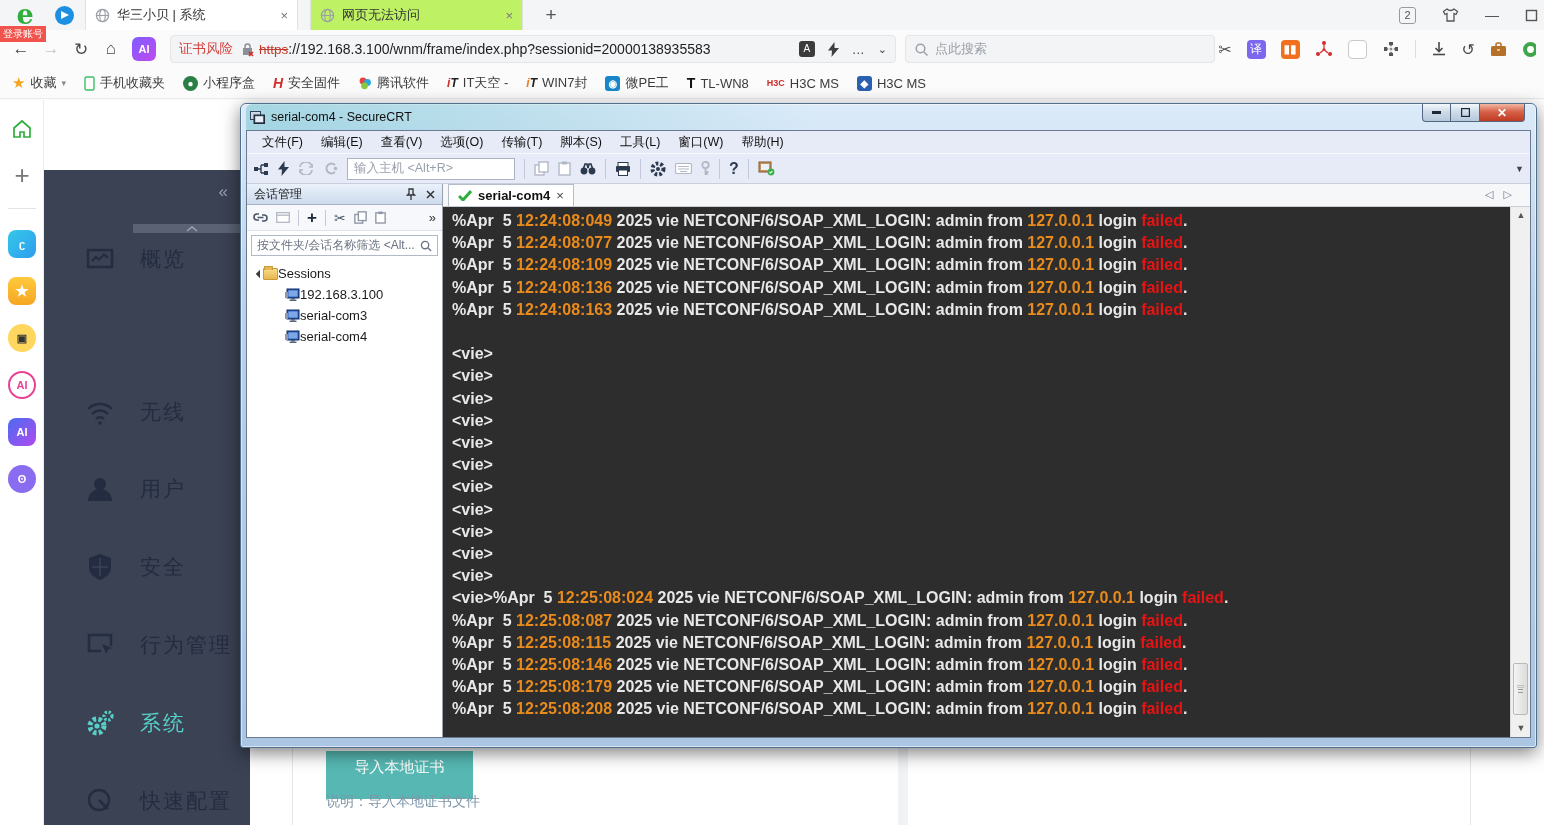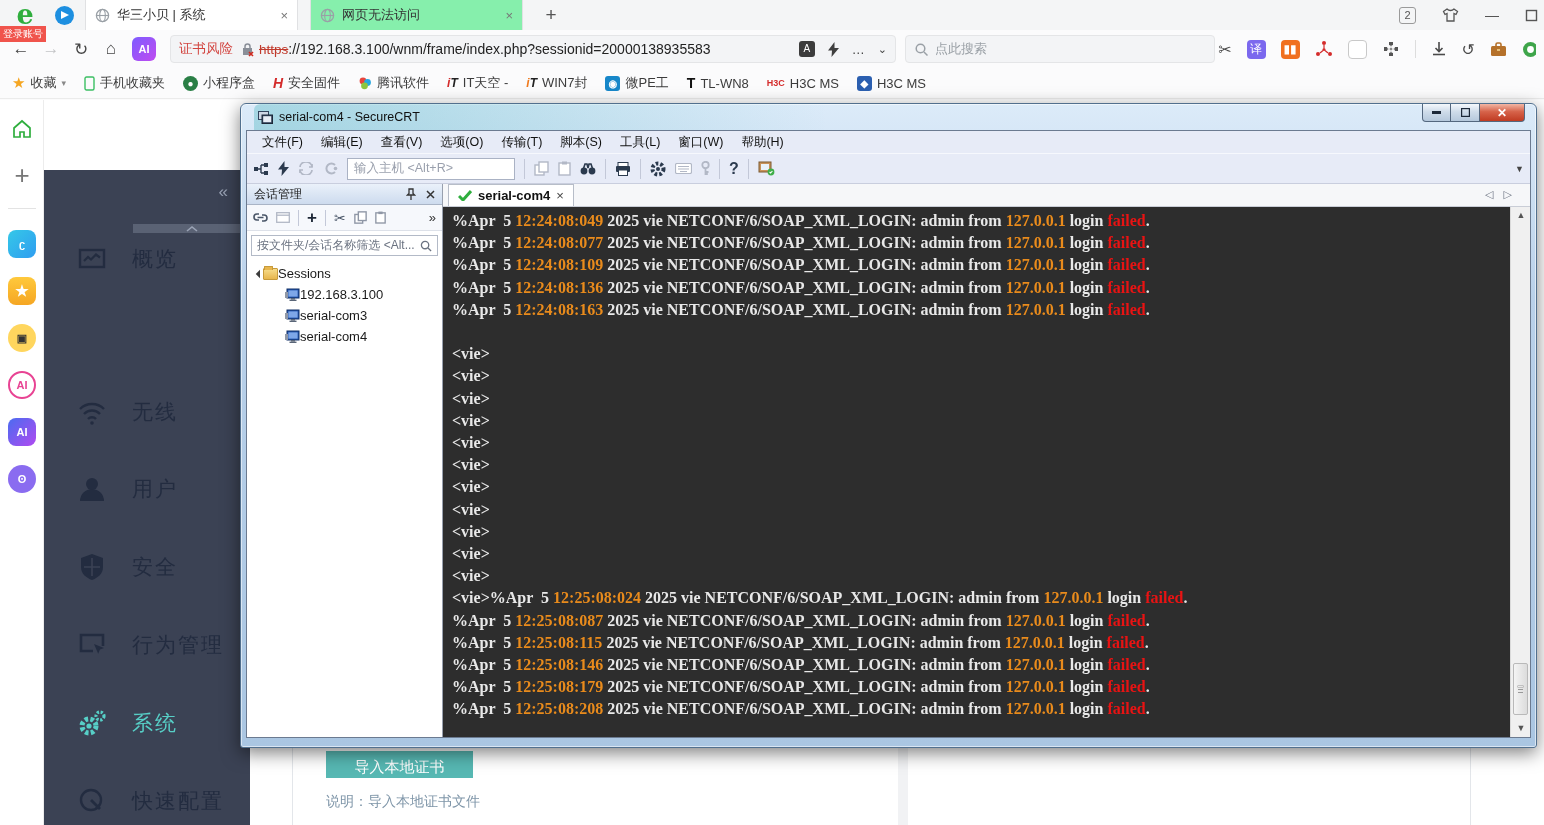--- a/index.html
+++ b/index.html
@@ -8,21 +8,21 @@
   #screen { position:absolute; inset:0; width:1544px; height:825px; overflow:hidden; }
 
   
   .b-top { position:absolute; left:0; top:0; width:1544px; height:100px; background:#fbfbfc; z-index:5; }
   .b-tabstrip { position:absolute; left:0; top:0; width:1544px; height:30px; background:#f4f5f6; }
   .b-logo { position:absolute; left:8px; top:1px; width:34px; height:28px; font-weight:bold; font-size:27px; color:#2fae3e; line-height:28px; text-align:center; font-family:"DejaVu Serif",serif; }
   .b-logintag { position:absolute; left:0; top:26px; background:#f0544c; color:#fff; font-size:10px; padding:1px 3px; z-index:9; }
   .b-send { position:absolute; left:55px; top:6px; width:19px; height:19px; border-radius:50%; background:#1d8fe0; }
   .b-send::after { content:""; position:absolute; left:6px; top:5px; border-left:8px solid #fff; border-top:4.5px solid transparent; border-bottom:4.5px solid transparent; }
   .b-tab { position:absolute; top:0; height:30px; width:213px; background:#fff; border-left:1px solid #e0e1e3; border-right:1px solid #e0e1e3; display:flex; align-items:center; padding:0 9px; font-size:13px; color:#333; }
-  .b-tab.inactive { background:#86efac; }
+  .b-tab.inactive { background:#bef264; }
   .b-tab .fav { width:15px; height:15px; margin-right:7px; flex:0 0 auto; }
   .b-tab .t-title { flex:1; overflow:hidden; white-space:nowrap; }
   .b-tab .t-close { color:#777; font-size:13px; margin-left:6px; }
   .b-newtab { position:absolute; left:538px; top:3px; width:26px; height:24px; font-size:19px; color:#555; text-align:center; line-height:24px; }
   .b-winctl { position:absolute; top:4px; height:22px; display:flex; align-items:center; gap:26px; right:0; padding-right:6px; color:#444; }
   .badge2 { width:17px; height:17px; border:1px solid #9a9a9a; border-radius:3px; font-size:11px; text-align:center; line-height:15px; color:#555; }
   .glyphbtn { font-size:14px; color:#555; }
 
   .b-toolbar { position:absolute; left:0; top:30px; width:1544px; height:38px; background:#fbfbfc; display:flex; align-items:center; }
   .navbtn { width:30px; text-align:center; font-size:17px; color:#474747; }
@@ -52,40 +52,40 @@
   .lstrip hr { position:absolute; left:8px; width:28px; border:none; border-top:1px solid #e3e3e3; }
 
   
   .side-head { position:absolute; left:44px; top:100px; width:206px; height:70px; background:#2aa8b1; z-index:3; display:flex; align-items:center; justify-content:center; }
   .side-logo { font-size:36px; font-weight:bold; color:#15324a; letter-spacing:4px; position:relative; }
   .side-logo svg { position:absolute; right:-6px; top:-10px; }
   .sidenav { position:absolute; left:44px; top:170px; width:206px; height:655px; background:#3b4254; z-index:3; }
   .collapse { position:absolute; right:22px; top:12px; color:#98a1b3; font-size:17px; }
   .scrollup { position:absolute; left:89px; top:54px; width:117px; height:9px; background:#5a6274; display:flex; align-items:center; justify-content:center; }
   .scrollup svg { display:block; }
-  .nav-item { position:absolute; left:0; width:206px; height:40px; display:flex; align-items:center;padding-left:30px; }
+  .nav-item { position:absolute; left:8px; width:206px; height:40px; display:flex; align-items:center;padding-left:30px; }
   .nav-item .nicon { position:absolute; left:33px; width:30px; height:30px; }
   .nav-item .nlabel { position:absolute; left:88px; font-size:21px; color:#232c40; letter-spacing:2px; white-space:nowrap; }
   .nav-item.active .nlabel { color:#57cfc7; }
 
   
   .content { position:absolute; left:250px; top:100px; width:1294px; height:725px; background:#fff; z-index:2; }
   .c-vline { position:absolute; top:648px; height:77px; width:1px; background:#e3e6ea; }
   .c-colsep { position:absolute; left:648px; top:648px; width:10px; height:77px; background:#f1f2f4; }
-  .import-btn { position:absolute; left:76px; top:651px; width:147px; height:27px; background:#57b8b3; color:#fff; font-size:15px; text-align:center; line-height:32px; }
+  .import-btn { position:absolute; left:76px; top:651px; width:147px; height:48px; background:#57b8b3; color:#fff; font-size:15px; text-align:center; line-height:32px; }
   .import-note { position:absolute; left:76px; top:693px; font-size:14px; color:#7e95a8; }
 
   
   .crt { position:absolute; left:240px; top:103px; width:1297px; height:645px; z-index:10;
          border:1px solid #52708e; border-radius:6px 6px 3px 3px;
          background:linear-gradient(180deg,#dcebf9 0%,#b9d1ea 30%,#aac6e2 100%);
          box-shadow:0 5px 18px rgba(0,0,0,.5), inset 0 0 0 1px rgba(255,255,255,.55);
          padding:0 5px 9px 5px; display:flex; flex-direction:column; }
   .crt-title { height:26px; display:flex; align-items:center; padding:0 4px; font-size:12.5px; color:#101010; position:relative;
-               background:linear-gradient(90deg, rgba(42,168,177,.30), rgba(255,255,255,0) 45%); border-radius:6px 6px 0 0;margin-left:8px; }
+               background:linear-gradient(90deg, rgba(42,168,177,.30), rgba(255,255,255,0) 45%); border-radius:6px 6px 0 0; }
   .crt-title .ttext { margin-left:6px; }
   .crt-ctls { position:absolute; right:6px; top:0; display:flex; }
   .cbtn { height:18px; border:1px solid #54677e; border-top:none; background:linear-gradient(#f4f8fc,#cfdcea 45%,#b5c8dc); display:flex; align-items:center; justify-content:center; color:#223; font-size:10px; }
   .cbtn.min { width:29px; border-radius:0 0 0 4px; }
   .cbtn.max { width:28px; border-left:none; border-right:none; }
   .cbtn.close { width:46px; background:linear-gradient(#f2b6a4,#d6634a 45%,#c03b22); border-radius:0 0 4px 0; color:#fff; font-weight:bold; font-size:12px; }
   .crt-client { flex:1; border:1px solid #6b7a90; background:#e7ebf7; display:flex; flex-direction:column; min-height:0; }
   .crt-menubar { height:23px; display:flex; align-items:center; padding-left:6px; font-size:12.5px; color:#111; border-bottom:1px solid #f6f8fd; }
   .crt-menu-item { padding:0 9px; }
   .crt-toolbar { height:30px; display:flex; align-items:center; padding-left:6px; gap:9px; border-bottom:1px solid #c9cede; background:#e7ebf7; font-size:12px; }
@@ -105,21 +105,21 @@
   .tw { display:inline-block; width:0; height:0; border-left:6px solid #3c3c3c; border-top:6px solid transparent; transform:rotate(45deg); margin-left:10px; }
   .folder { width:15px; height:12px; background:linear-gradient(#f7dc8a,#e8b64d); border:1px solid #c79a3a; border-radius:1px; position:relative; }
   .folder::before { content:""; position:absolute; left:0; top:-3px; width:7px; height:3px; background:#e8b64d; border:1px solid #c79a3a; border-bottom:none; border-radius:1px 1px 0 0; }
   .sess-row { padding-left:38px; }
 
   .term-wrap { flex:1; display:flex; flex-direction:column; min-width:0; }
   .term-tabbar { height:23px; background:#f6f7f9; border-bottom:1px solid #c9cdd6; display:flex; align-items:flex-end; position:relative; }
   .term-tab { margin-left:5px; height:22px; background:#fff; border:1px solid #b7bdc8; border-bottom:none; display:flex; align-items:center; gap:6px; padding:0 9px; font-size:13px; font-weight:bold; color:#111; }
   .tab-arrows { position:absolute; right:8px; top:4px; color:#6b7280; font-size:11px; letter-spacing:10px; }
   .terminal { flex:1; position:relative; background:#2d2d2d; overflow:hidden; }
-  .term-text { position:absolute; inset:3px 26px 0 9px; font-family:Liberation Serif, serif; font-weight:bold; font-size:16px; line-height:22.2px; color:#e8e8e8; white-space:pre; }
+  .term-text { position:absolute; inset:3px 26px 0 9px; font-family:Liberation Sans, sans-serif; font-weight:bold; font-size:16px; line-height:22.2px; color:#e8e8e8; white-space:pre; }
   .seg-o { color:#e98b1c; }
   .seg-r { color:#e81313; }
   .term-scroll { position:absolute; right:0; top:0; bottom:0; width:20px; background:#f0f0f0; border-left:1px solid #dadada; }
   .ts-arrow { position:absolute; left:0; width:20px; height:17px; color:#555; font-size:9px; text-align:center; line-height:17px; }
   .ts-thumb { position:absolute; left:2px; right:2px; bottom:22px; height:52px; background:linear-gradient(90deg,#f4f4f4,#dcdcdc); border:1px solid #b9b9b9; border-radius:2px; }
   .ts-thumb::after { content:""; position:absolute; left:4px; right:4px; top:22px; height:1px; box-shadow:0 0 0 .5px #999, 0 3px 0 0 #999, 0 6px 0 0 #999; }
 </style>
 </head>
 <body>
 

